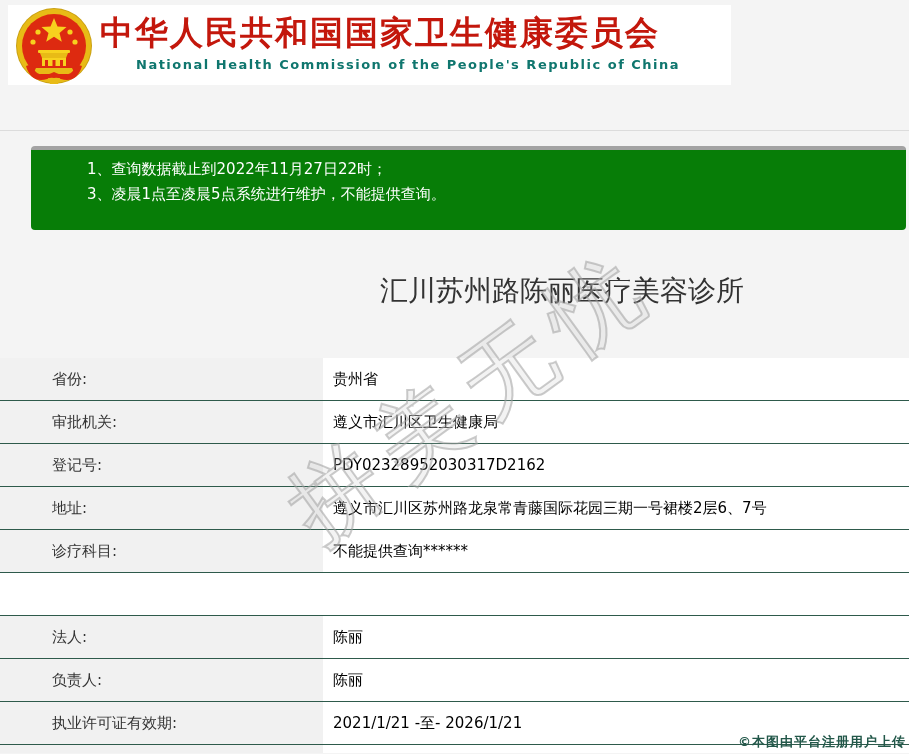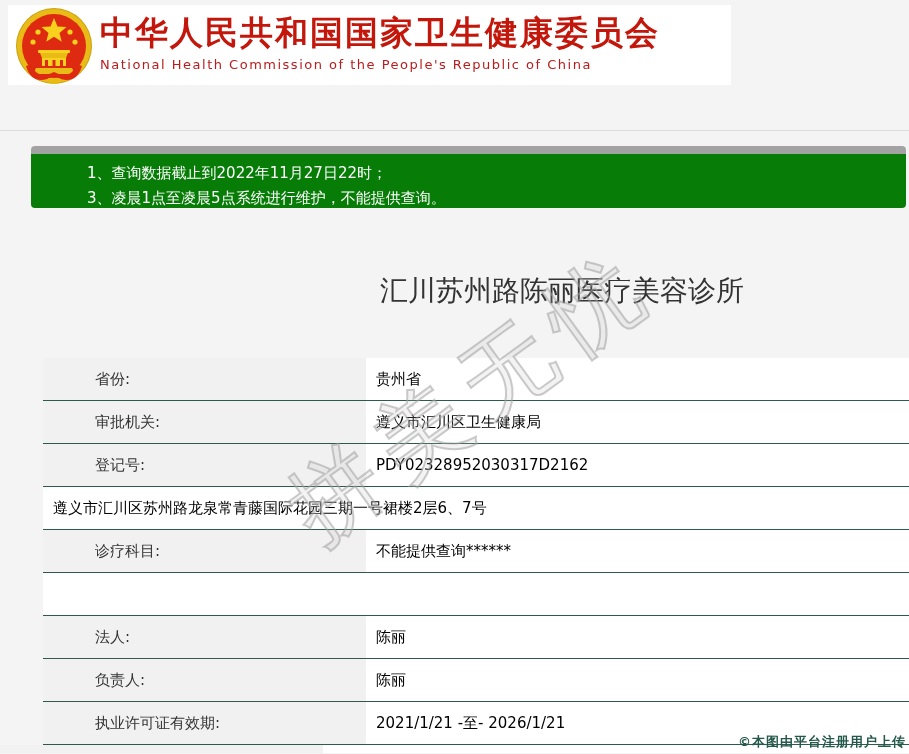--- a/index.html
+++ b/index.html
@@ -15,31 +15,31 @@
     position:absolute; left:8px; top:5px; width:723px; height:80px;
     background:#ffffff;
   }
   .emblem { position:absolute; left:6px; top:1px; width:80px; height:84px; }
   .header-titles { position:absolute; left:92px; top:8px; }
   .title-cn {
     font-size:33px; font-weight:700; color:#c3170c; letter-spacing:2px;
     line-height:40px; white-space:nowrap;
   }
   .title-en {
-    font-size:13px; font-weight:400; color:#b91c1c; letter-spacing:1.5px;
-    margin-top:4px; white-space:nowrap;
+    font-size:13px; font-weight:700; color:#0f766e; letter-spacing:1.5px;
+    margin-top:4px; white-space:nowrap;margin-left:36px;
   }
   .header-divider {
     position:absolute; left:0; top:130px; width:909px; height:0;
     border-top:1px solid #dcdcdc;
   }
   
   .notice-box {
-    position:absolute; left:31px; top:146px; width:875px; height:62px;
-    background:#077d07; border-radius:4px; border-top:8px solid #a3a3a3;
+    position:absolute; left:31px; top:146px; width:875px; height:84px;
+    background:#077d07; border-radius:4px; border-top:4px solid #a3a3a3;
     padding:7px 4px 0 56px;
   }
   .notice-line {
     color:#ffffff; font-size:15px; line-height:25px; white-space:nowrap;
   }
   
   .inst-title {
     position:absolute; left:380px; top:272px;
     font-size:28px; font-weight:400; color:#333; white-space:nowrap;
     z-index:3;
@@ -51,21 +51,21 @@
     transform:rotate(-36deg);
     font-size:90px; letter-spacing:16px; font-weight:400;
     color:rgba(190,190,190,0.18);
     -webkit-text-stroke:2px rgba(160,160,160,0.55);
     white-space:nowrap; z-index:6; pointer-events:none;
   }
   
   .info-table { position:absolute; left:0; top:358px; width:909px; z-index:2; }
   .row {
     display:flex; height:43px; align-items:stretch;
-    border-bottom:1px solid #2e5a4b; background:#ffffff;margin-left:43px;
+    border-bottom:1px solid #2e5a4b; background:#ffffff;
   }
   .cell-label {
     width:323px; flex:0 0 323px; background:#f1f1f1;
     display:flex; align-items:center; padding-left:52px;
     font-size:15px; font-weight:500; color:#333;
   }
   .cell-value {
     flex:1; display:flex; align-items:center; padding-left:10px;
     font-size:15px; color:#000000; white-space:nowrap;
   }
@@ -124,20 +124,21 @@
   </div>
   <div class="row">
     <div class="cell-label">审批机关:</div>
     <div class="cell-value">遵义市汇川区卫生健康局</div>
   </div>
   <div class="row">
     <div class="cell-label">登记号:</div>
     <div class="cell-value">PDY02328952030317D2162</div>
   </div>
   <div class="row">
+    <div class="cell-label">地址:</div>
     <div class="cell-value">遵义市汇川区苏州路龙泉常青藤国际花园三期一号裙楼2层6、7号</div>
   </div>
   <div class="row">
     <div class="cell-label">诊疗科目:</div>
     <div class="cell-value">不能提供查询******</div>
   </div>
   <div class="row">
   </div>
   <div class="row">
     <div class="cell-label">法人:</div>

